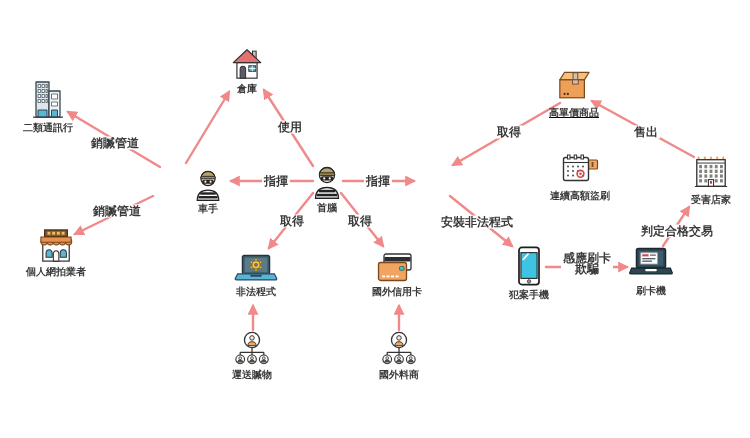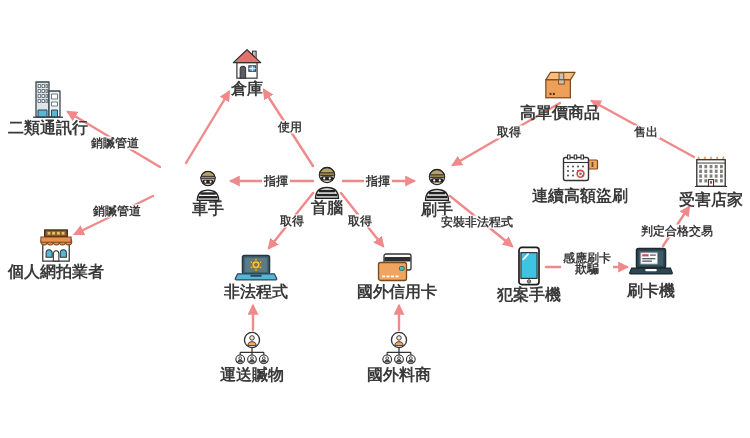--- a/index.html
+++ b/index.html
@@ -6,21 +6,21 @@
   .canvas {
     position:relative; width:750px; height:438px; background:#ffffff;
     font-family:"DejaVu Sans","Liberation Sans",sans-serif; overflow:hidden;
   }
   .arrows { position:absolute; left:0; top:0; }
   .node {
     position:absolute; display:flex; flex-direction:column; align-items:center;
     transform:translateX(-50%);
   }
   .node .lbl {
-    margin-top:2px; font-size:16px; font-weight:600; color:#3a3a3a;
+    margin-top:2px; font-size:10px; font-weight:600; color:#3a3a3a;
     white-space:nowrap; line-height:13px; text-align:center;
   }
   .edge-label {
     position:absolute; transform:translate(-50%,-50%);
     font-size:12px; font-weight:600; color:#3a3a3a; white-space:nowrap;
     line-height:11px; background:#ffffff; padding:1px 2px; text-align:center;
   }
   svg { display:block; }
 </style>
 </head>
@@ -150,39 +150,22 @@
       <circle cx="15" cy="12" r="8.2" fill="#fce4c8" stroke="#222222" stroke-width="1.4"></circle>
       <path d="M7,11 a8,7 0 0 1 16,0 Z" fill="#b5a36b" stroke="#222222" stroke-width="1.2"></path>
       <rect x="6.6" y="9.6" width="16.8" height="2.8" rx="1.4" fill="#9e8c55" stroke="#222222" stroke-width="1"></rect>
       <rect x="8.2" y="13.4" width="13.6" height="4.6" rx="2.3" fill="#242424"></rect>
       <circle cx="12" cy="15.7" r="1.2" fill="#ffffff"></circle>
         <circle cx="18" cy="15.7" r="1.2" fill="#ffffff"></circle>
     </svg>
     <div class="lbl">首腦</div>
   </div>
 
-  <div class="node" style="left:437px; top:166px;">
-    <svg width="28" height="35" viewBox="0 0 30 38">
-      <path d="M2.5,38 C2.5,29 7,25.5 15,25.5 C23,25.5 27.5,29 27.5,38 Z" fill="#ffffff" stroke="#222222" stroke-width="1.4"></path>
-      <g fill="#222222">
-        <rect x="6" y="28" width="18" height="2.8"></rect>
-          <rect x="3.8" y="32.3" width="22.4" height="2.8"></rect>
-          <rect x="3" y="36.4" width="24" height="1.6"></rect>
-      </g>
-      <circle cx="15" cy="12" r="8.2" fill="#fce4c8" stroke="#222222" stroke-width="1.4"></circle>
-      <path d="M7,11 a8,7 0 0 1 16,0 Z" fill="#b5a36b" stroke="#222222" stroke-width="1.2"></path>
-      <rect x="6.6" y="9.6" width="16.8" height="2.8" rx="1.4" fill="#9e8c55" stroke="#222222" stroke-width="1"></rect>
-      <rect x="8.2" y="13.4" width="13.6" height="4.6" rx="2.3" fill="#242424"></rect>
-      <circle cx="12" cy="15.7" r="1.2" fill="#ffffff"></circle>
-        <circle cx="18" cy="15.7" r="1.2" fill="#ffffff"></circle>
-    </svg>
-    <div class="lbl">刷手</div>
-  </div>
-
-  <div class="node" style="left:560px; top:69px;">
+
+  <div class="node" style="left:574px; top:69px;text-decoration:underline;">
     <svg width="34" height="33" viewBox="0 0 36 34">
       <path d="M3,11 L8,3 L34,3 L29,11 Z" fill="#f6bd7d" stroke="#7a4a1f" stroke-width="1.3" stroke-linejoin="round"></path>
       <rect x="3" y="11" width="26" height="19" fill="#efa058" stroke="#7a4a1f" stroke-width="1.3"></rect>
       <rect x="17" y="3.6" width="5" height="7.4" fill="#c9c2b8" stroke="#7a4a1f" stroke-width="1"></rect>
       <rect x="16.5" y="11" width="6" height="4.5" fill="#c9c2b8" stroke="#7a4a1f" stroke-width="1"></rect>
       <circle cx="8" cy="26" r="1.2" fill="#4a3420"></circle>
         <circle cx="11.5" cy="26" r="1.2" fill="#4a3420"></circle>
     </svg>
     <div class="lbl" style="margin-top:4px;">高單價商品</div>
   </div>

